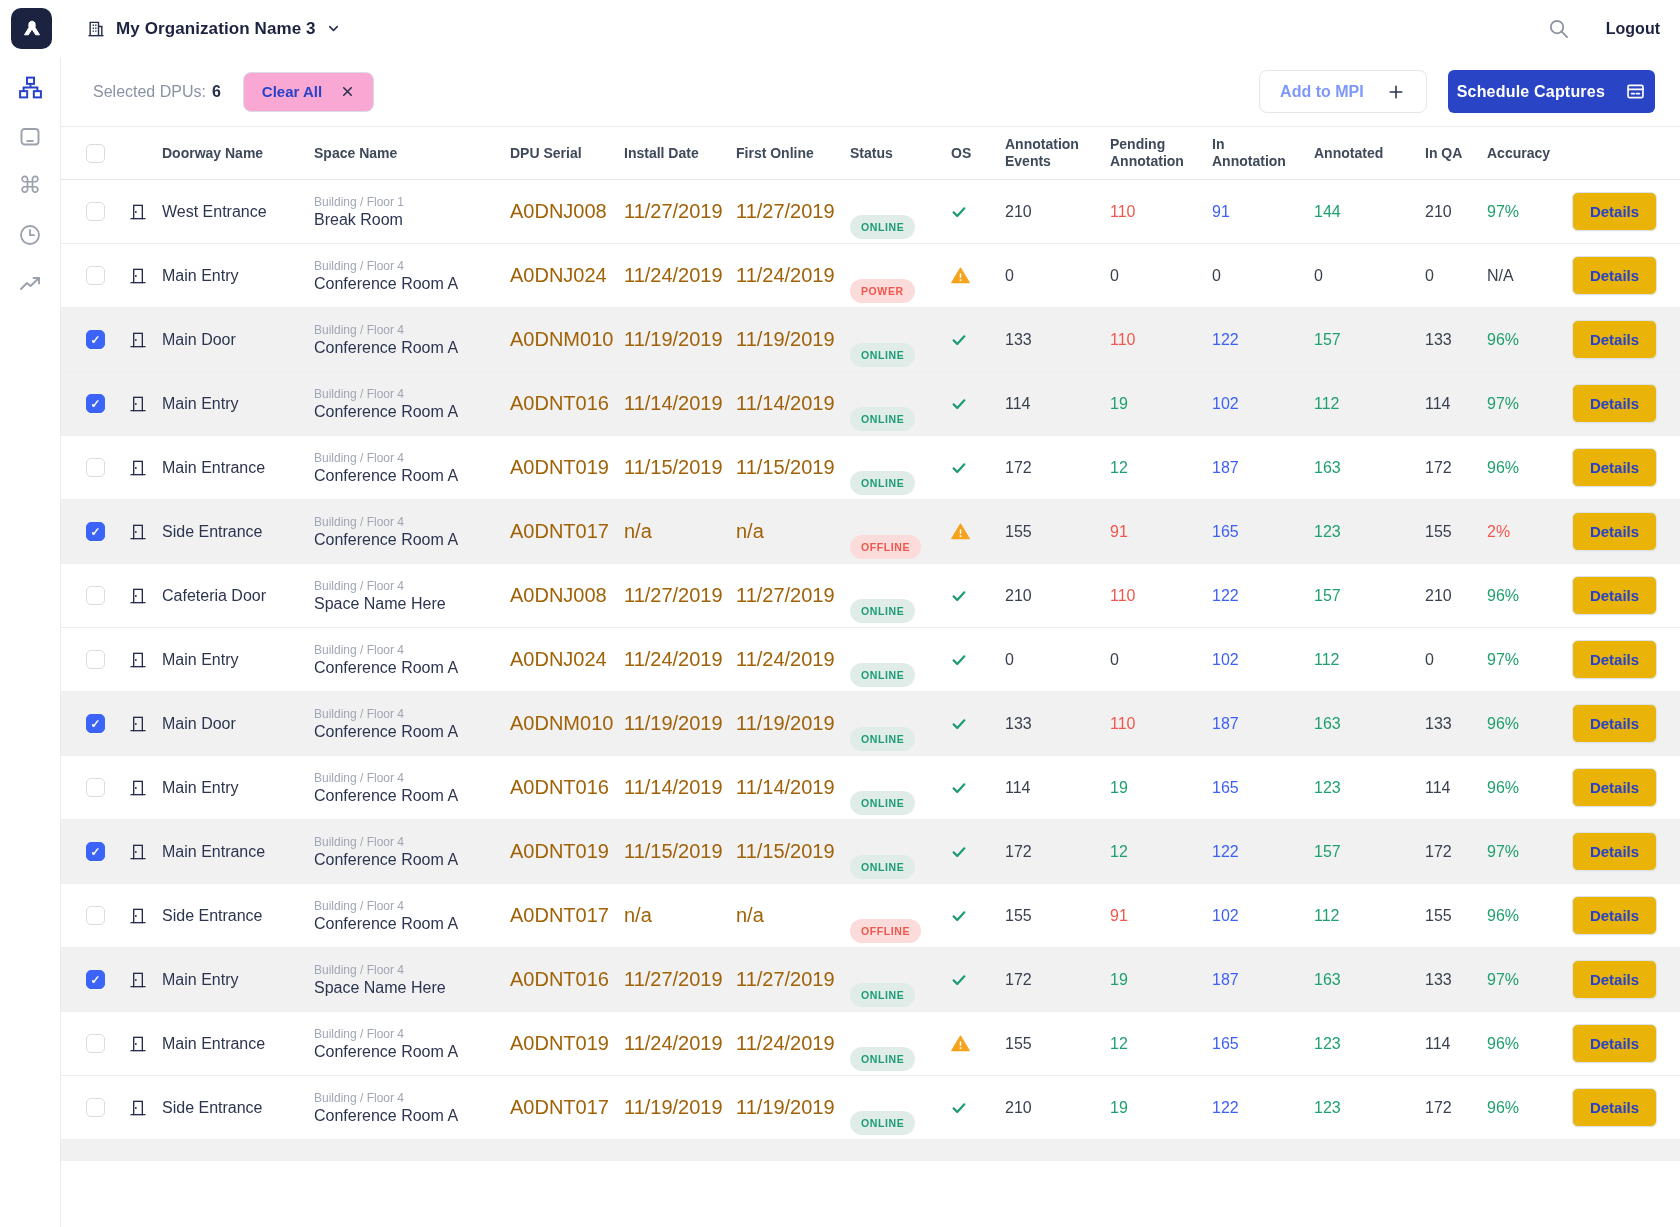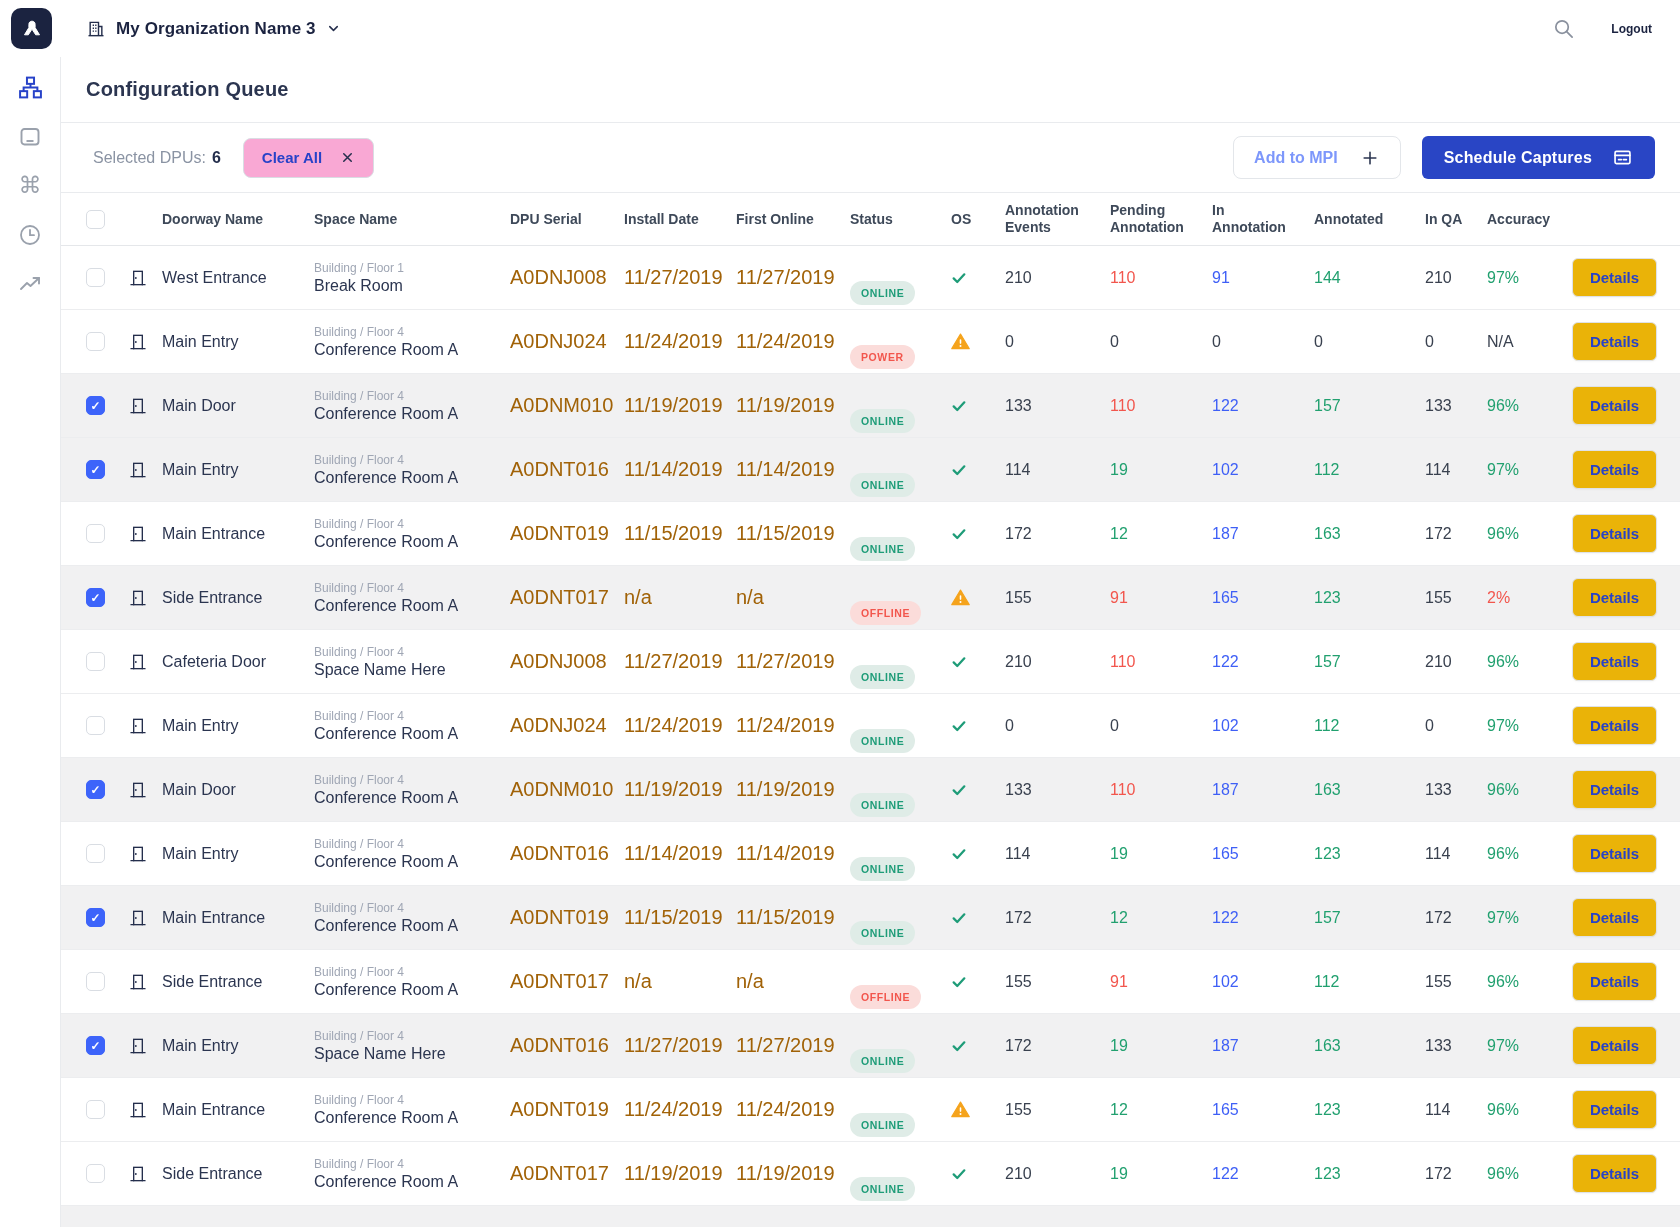--- a/index.html
+++ b/index.html
@@ -4,27 +4,27 @@
 <style>
   * { box-sizing: border-box; margin: 0; padding: 0; }
   html,body { width:1680px; height:1227px; }
   body {
     font-family: "Liberation Sans", sans-serif;
     background:#fff; color:#242E4C; overflow:hidden; position:relative;
   }
   svg { display:block; }
 
   
-  .topbar { height:57px; display:flex; align-items:center; padding:0 28px 0 11px;justify-content:space-between; }
+  .topbar { height:57px; display:flex; align-items:center; padding:0 20px 0 11px;justify-content:space-between; }
   .logo { width:41px; height:41px; border-radius:10px; background:#1B2340;
           display:flex; align-items:center; justify-content:center; flex:0 0 auto; }
   .org-selector { display:flex; align-items:center; gap:10px; margin-left:34px; cursor:pointer; }
   .org-name { font-size:17px; font-weight:700; color:#1B2340; letter-spacing:.1px; }
   .topbar-right { margin-left:auto; display:flex; align-items:center; gap:36px; }
-  .logout { font-size:12px; font-weight:700; color:#1B2340; cursor:pointer; }
+  .logout { font-size:16px; font-weight:700; color:#1B2340; cursor:pointer; }
 
   
   .sidebar { position:absolute; left:0; top:57px; bottom:0; width:61px;
              border-right:1px solid #E9EBEE; background:#fff; padding-top:6px;
              display:flex; flex-direction:column; align-items:center; }
   .side-item { height:49px; width:100%; display:flex; align-items:center; justify-content:center; cursor:pointer; }
   .cmd-glyph { font-size:23px; color:#9AA1AC; line-height:1; }
 
   
   .main { position:absolute; left:61px; top:57px; right:0; bottom:0; background:#fff; }
@@ -36,21 +36,21 @@
               border-bottom:1px solid #E9EBEE; }
   .selected-label { font-size:16px; color:#8A93A3; }
   .selected-count { font-size:16px; color:#242E4C; font-weight:600; margin-left:6px; }
   .btn-clear { margin-left:22px; height:40px; padding:0 18px; border:1px solid #D9DDE3;
                border-radius:8px; background:#f9a8d4; display:flex; align-items:center; gap:18px; cursor:pointer; }
   .btn-clear .lbl { font-size:15px; font-weight:700; color:#2742C8; }
   .controls-right { margin-left:auto; display:flex; align-items:center; gap:21px; }
   .btn-mpi { height:43px; padding:0 20px; border:1px solid #E3E6EA; border-radius:8px; background:#fff;
              display:flex; align-items:center; gap:22px; cursor:pointer; }
   .btn-mpi .lbl { font-size:16px; font-weight:700; color:#7D97FB; }
-  .btn-schedule { height:43px; padding:0 22px; border:none; border-radius:6px; background:#2945C5;
+  .btn-schedule { height:43px; padding:0 9px; border:none; border-radius:6px; background:#2945C5;
                   display:flex; align-items:center; gap:20px; cursor:pointer; }
   .btn-schedule .lbl { font-size:16px; font-weight:700; color:#fff; letter-spacing:.2px; }
 
   
   .grid-cols { display:grid; align-items:center;
     grid-template-columns:68px 33px 152px 196px 114px 112px 114px 101px 54px 105px 102px 102px 111px 62px 85px 1fr; }
   .thead { height:53px; border-bottom:1px solid #E5E7EA; }
   .th { font-size:14px; font-weight:700; color:#3E4959; line-height:1.2; padding-right:14px; }
   .check-cell { padding-left:25px; }
 
@@ -140,23 +140,20 @@
   <div class="side-item">
     <svg width="24" height="24" viewBox="0 0 24 24" fill="none" stroke="#9AA1AC" stroke-width="1.9" stroke-linecap="round" stroke-linejoin="round">
       <path d="M3 17l6-6 3.5 3L21 6"></path>
       <path d="M15.5 6H21v5.5"></path>
     </svg>
   </div>
 </div>
 
 <div class="main">
 
-  <div class="page-header">
-    <span class="page-title">Configuration Queue</span>
-  </div>
 
   <div class="controls">
     <span class="selected-label">Selected DPUs:</span>
     <span class="selected-count">6</span>
     <button class="btn-clear">
       <span class="lbl">Clear All</span>
       <svg width="15" height="15" viewBox="0 0 24 24" fill="none" stroke="#242E4C" stroke-width="2.4" stroke-linecap="round">
         <path d="M6 6l12 12M18 6L6 18"></path>
       </svg>
     </button>

